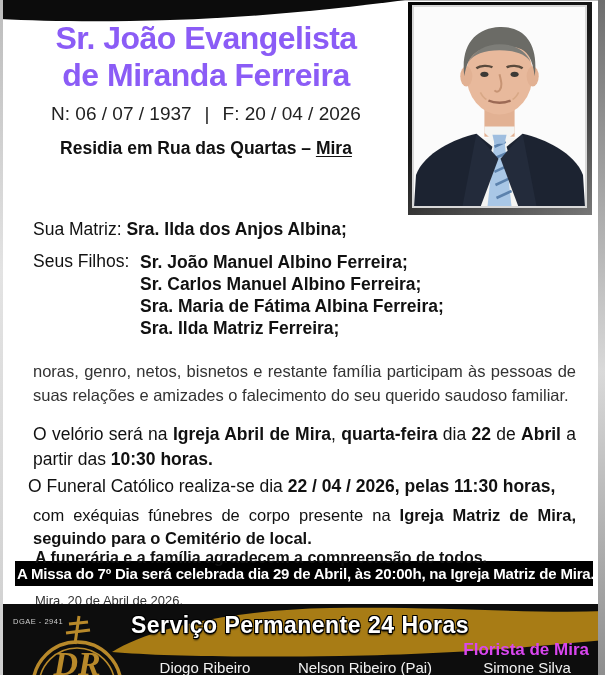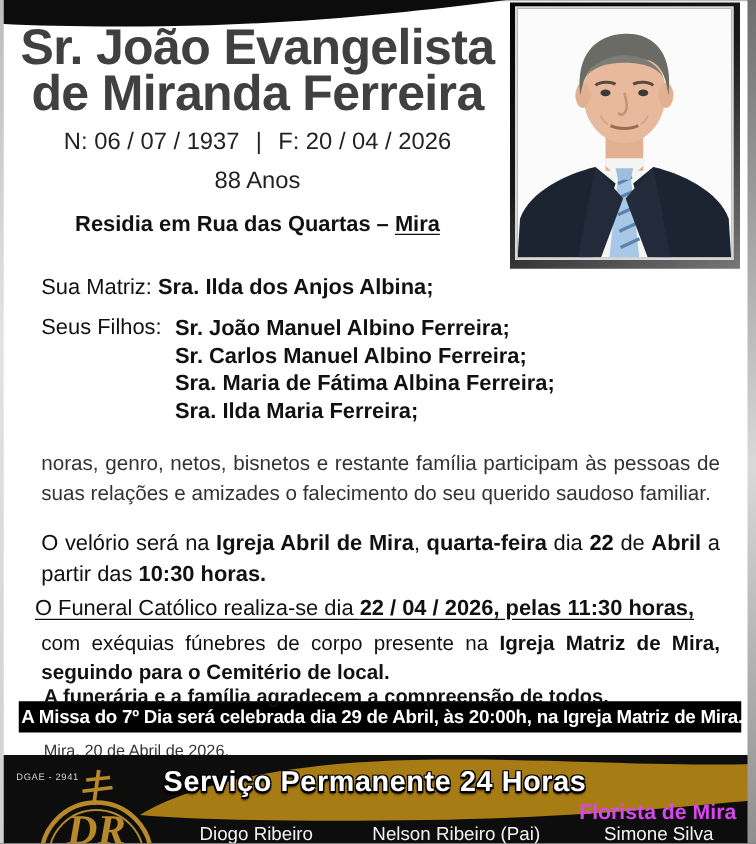--- a/index.html
+++ b/index.html
@@ -11,21 +11,21 @@
   }
   
   .edge-left{position:absolute;left:0;top:0;bottom:0;width:3px;
     background:linear-gradient(180deg,#bcbcbc,#e3e3e3 40%,#cfcfcf);z-index:30;}
   .edge-right{position:absolute;right:0;top:0;bottom:0;width:7px;
     background:linear-gradient(180deg,#6e6e6e,#d9d9d9 55%,#8e8e8e);z-index:30;}
   
   .swoosh-top{position:absolute;left:0;top:0;width:410px;height:28px;z-index:5;}
   
   .header{position:absolute;left:8px;top:20px;width:396px;text-align:center;z-index:6;}
-  .title{font-weight:bold;font-size:40px;line-height:37px;letter-spacing:-.5px;color:#404040;}
+  .title{font-weight:bold;font-size:32px;line-height:37px;letter-spacing:-.5px;color:#8b5cf6;}
   .dates{margin-top:9px;font-size:19px;color:#222;}
   .dates .sep{display:inline-block;margin:0 13px;}
   .age{margin-top:9px;font-size:19px;color:#222;}
   .residence{margin-top:13px;font-size:17.5px;font-weight:bold;}
   .residence u{text-underline-offset:2px;}
   
   .photo-frame{position:absolute;left:408px;top:2px;width:184px;height:213px;z-index:6;
     background:linear-gradient(145deg,#050505 0%,#191919 45%,#777 100%);
     padding:5px 7px 9px 6px;box-sizing:border-box;}
   .photo-inner{width:100%;height:100%;background:#fdfdfd;outline:2px solid #d8d8d8;overflow:hidden;}
@@ -33,21 +33,21 @@
   .line{position:absolute;left:33px;right:28px;font-size:17.5px;}
   .spouse{top:219px;}
   .children-block{top:251px;display:flex;}
   .children-block .lbl{flex:0 0 107px;font-size:17.5px;}
   .children-block .names{font-weight:bold;font-size:17.5px;line-height:22px;}
   .participation{position:absolute;left:33px;right:29px;top:342px;
     font-size:16.5px;line-height:24px;text-align:justify;color:#333;}
   .wake{position:absolute;left:33px;right:29px;top:404px;
     font-size:17.5px;line-height:25px;text-align:justify;}
   .funeral{position:absolute;left:28px;right:26px;top:458px;
-    font-size:17.5px;text-decoration:underline;text-underline-offset:3px;}
+    font-size:17.5px;text-underline-offset:3px;}
   .exequias{position:absolute;left:33px;right:29px;top:487px;
     font-size:16.5px;line-height:23px;text-align:justify;}
   .b{font-weight:bold;}
   .mass-bar{position:absolute;left:15px;width:578px;top:545px;box-sizing:border-box;
     background:#000;color:#fff;font-weight:bold;font-size:15px;letter-spacing:-.2px;
     padding:4px 2px;text-align:center;white-space:nowrap;margin-top:16px;}
   .thanks{position:absolute;left:35px;top:549px;font-weight:bold;font-size:16px;}
   .dateline{position:absolute;left:35px;top:593px;font-size:13px;color:#333;}
   
   .footer{position:absolute;left:0;right:0;bottom:0;height:71px;background:#0d0d0d;z-index:10;overflow:hidden;}
@@ -73,21 +73,20 @@
   <svg class="swoosh-top" viewBox="0 0 410 28">
     <path d="M0,0 H405 C330,10 230,20 130,21 C80,21.5 35,21 0,19 Z" fill="#0c0c0c"></path>
   </svg>
 
   <div class="header">
     <div class="title">
       <div>Sr. João Evangelista</div>
       <div>de Miranda Ferreira</div>
     </div>
     <div class="dates"><span>N: 06 / 07 / 1937</span><span class="sep">|</span><span>F: 20 / 04 / 2026</span></div>
-    <div class="age">88 Anos</div>
     <div class="residence"><span>Residia em Rua das Quartas – </span><u>Mira</u></div>
   </div>
 
   <div class="photo-frame">
     <div class="photo-inner">
       <svg viewBox="0 0 170 200" width="100%" height="100%" preserveAspectRatio="xMidYMid slice">
         <rect width="170" height="200" fill="#fbfbfb"></rect>
 
         <rect x="70" y="95" width="30" height="35" fill="#e2b193"></rect>
 
@@ -121,21 +120,21 @@
   </div>
 
   <div class="line spouse"><span>Sua Matriz: </span><span class="b">Sra. Ilda dos Anjos Albina;</span></div>
 
   <div class="line children-block">
     <span class="lbl">Seus Filhos: </span>
     <span class="names">
       <div>Sr. João Manuel Albino Ferreira;</div>
       <div>Sr. Carlos Manuel Albino Ferreira;</div>
       <div>Sra. Maria de Fátima Albina Ferreira;</div>
-      <div>Sra. Ilda Maria Ferreira;</div>
+      <div>Sra. Ilda Matriz Ferreira;</div>
     </span>
   </div>
 
   <p class="participation">noras, genro, netos, bisnetos e restante família participam às pessoas de suas relações e amizades o falecimento do seu querido saudoso familiar.</p>
 
   <p class="wake"><span>O velório será na </span><span class="b">Igreja Abril de Mira</span><span>, </span><span class="b">quarta-feira</span><span> dia </span><span class="b">22</span><span> de </span><span class="b">Abril</span><span> a partir das </span><span class="b">10:30 horas.</span></p>
 
   <p class="funeral"><span>O Funeral Católico realiza-se dia </span><span class="b">22 / 04 / 2026, pelas 11:30 horas,</span></p>
 
   <p class="exequias"><span>com exéquias fúnebres de corpo presente na </span><span class="b">Igreja Matriz de Mira, seguindo para o Cemitério de local.</span></p>

